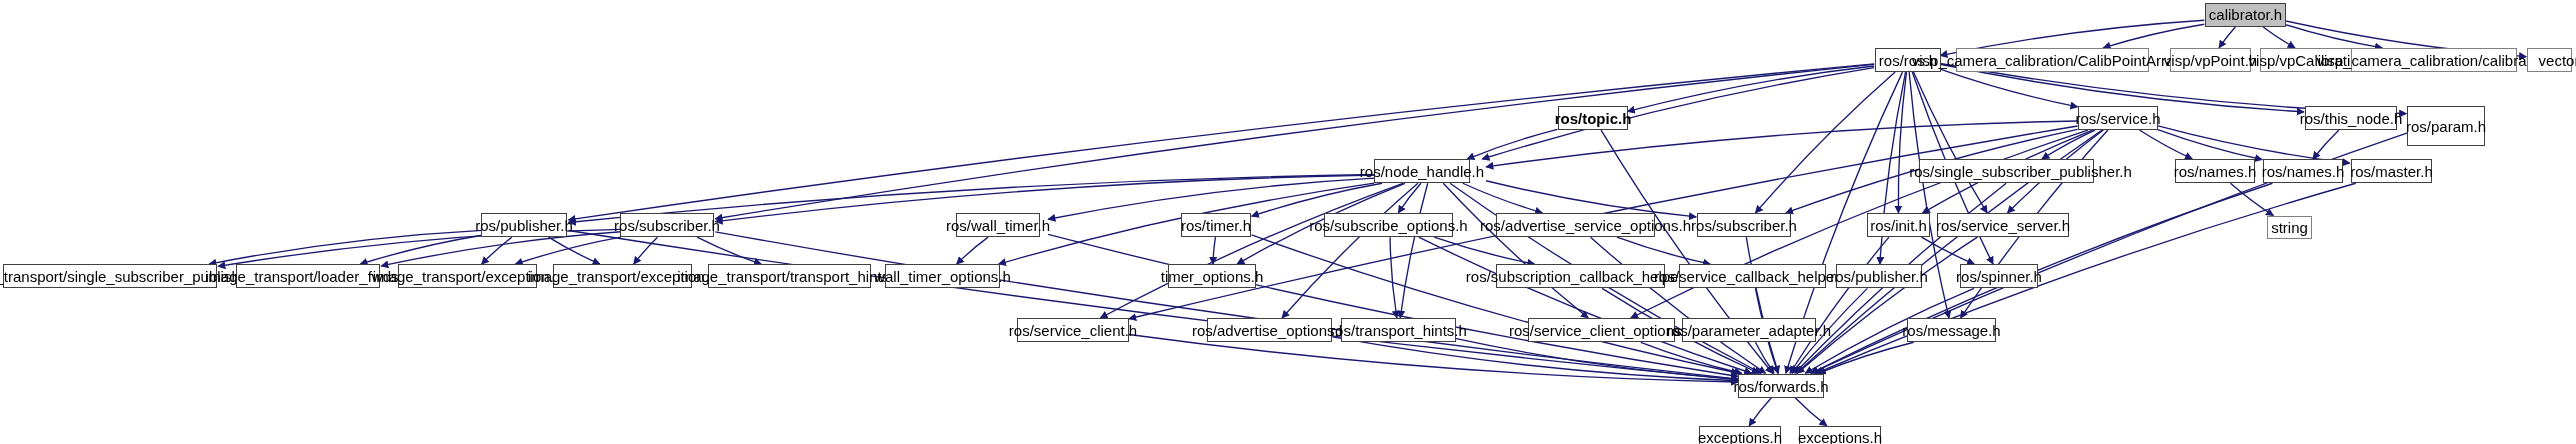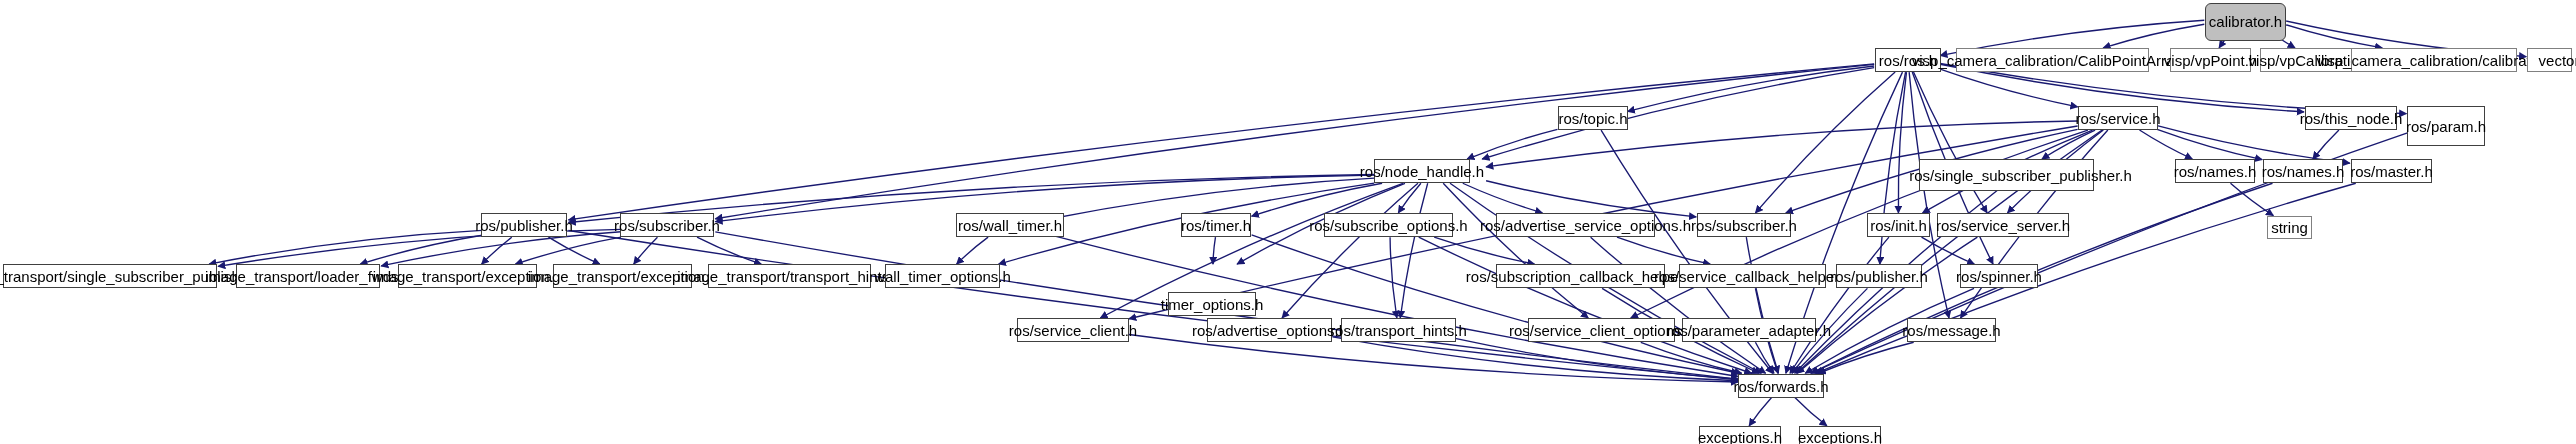--- a/index.html
+++ b/index.html
@@ -127,53 +127,53 @@
         <path d="M 1976 500.0474308300395 Q 2274.7236627140974 553.636534914361 2578 565.0856389986825" fill="none" stroke="#191970" stroke-width="2" marker-end="url(#arrow)"></path>
         <path d="M 2158 502.24956063268894 Q 2365.881546572935 547.2131810193323 2578 562.7768014059754" fill="none" stroke="#191970" stroke-width="2" marker-end="url(#arrow)"></path>
         <path d="M 2433.609756097561 508 Q 2506.89 536.2423170731707 2583.390243902439 554" fill="none" stroke="#191970" stroke-width="2" marker-end="url(#arrow)"></path>
         <path d="M 2603.756097560976 508 Q 2615.89 531.9620731707317 2631.243902439024 554" fill="none" stroke="#191970" stroke-width="2" marker-end="url(#arrow)"></path>
         <path d="M 2838.682926829268 508 Q 2766.39 526.0521951219513 2697.317073170732 554" fill="none" stroke="#191970" stroke-width="2" marker-end="url(#arrow)"></path>
         <path d="M 2627.7402597402597 590 Q 2609.6338961038964 609.8354545454546 2594.4675324675327 632" fill="none" stroke="#191970" stroke-width="2" marker-end="url(#arrow)"></path>
         <path d="M 2662.3376623376626 590 Q 2684.5949350649353 612.6609090909091 2709.7922077922076 632" fill="none" stroke="#191970" stroke-width="2" marker-end="url(#arrow)"></path>
       </g>
   </svg>
   <div id="node-layer">
-      <div class="node root" style="left: 2205px; top: 2.7px; width: 81px; height: 38px; border-radius: 6px;">calibrator.h</div>
+      <div class="node root" style="left: 2205px; top: 2.7px; width: 81px; height: 24px;">calibrator.h</div>
       <div class="node strong" style="left: 1875px; top: 48px; width: 66px; height: 24px;">ros/ros.h</div>
       <div class="node " style="left: 1956px; top: 48px; width: 193px; height: 24px;">visp_camera_calibration/CalibPointArray.h</div>
       <div class="node " style="left: 2170px; top: 48px; width: 81px; height: 24px;">visp/vpPoint.h</div>
       <div class="node " style="left: 2260px; top: 48px; width: 108px; height: 24px;">visp/vpCalibration.h</div>
       <div class="node " style="left: 2351px; top: 48px; width: 166px; height: 24px;">visp_camera_calibration/calibrate.h</div>
       <div class="node " style="left: 2527px; top: 48px; width: 45px; height: 24px; padding-left: 19px;">vector</div>
-      <div class="node strong" style="left: 1558px; top: 106px; width: 70px; height: 24px;">ros/topic.h</div>
+      <div class="node strong" style="left: 1558px; top: 106px; width: 70px; height: 24px; font-weight: bold;">ros/topic.h</div>
       <div class="node strong" style="left: 2078px; top: 106px; width: 80px; height: 24px;">ros/service.h</div>
       <div class="node strong" style="left: 2305px; top: 106px; width: 92px; height: 24px;">ros/this_node.h</div>
       <div class="node strong" style="left: 2407px; top: 106px; width: 78px; height: 40px;">ros/param.h</div>
       <div class="node strong" style="left: 1374px; top: 159px; width: 96px; height: 24px;">ros/node_handle.h</div>
-      <div class="node strong" style="left: 1919px; top: 159px; width: 175px; height: 32px; padding-left: 28px;">ros/single_subscriber_publisher.h</div>
+      <div class="node strong" style="left: 1919px; top: 159px; width: 175px; height: 24px; padding-left: 28px;">ros/single_subscriber_publisher.h</div>
       <div class="node strong" style="left: 2175px; top: 159px; width: 80px; height: 24px;">ros/names.h</div>
       <div class="node strong" style="left: 2263px; top: 159px; width: 80px; height: 24px;">ros/names.h</div>
       <div class="node strong" style="left: 2351px; top: 159px; width: 81px; height: 24px;">ros/master.h</div>
       <div class="node strong" style="left: 481px; top: 213px; width: 86px; height: 24px;">ros/publisher.h</div>
       <div class="node strong" style="left: 620px; top: 213px; width: 94px; height: 24px;">ros/subscriber.h</div>
-      <div class="node strong" style="left: 956px; top: 213px; width: 108px; height: 24px;">ros/wall_timer.h</div>
+      <div class="node strong" style="left: 956px; top: 213px; width: 84px; height: 24px;">ros/wall_timer.h</div>
       <div class="node strong" style="left: 1181px; top: 213px; width: 70px; height: 24px;">ros/timer.h</div>
       <div class="node strong" style="left: 1324px; top: 213px; width: 129px; height: 24px;">ros/subscribe_options.h</div>
       <div class="node strong" style="left: 1496px; top: 213px; width: 159px; height: 24px; padding-left: 20px;">ros/advertise_service_options.h</div>
       <div class="node strong" style="left: 1697px; top: 213px; width: 94px; height: 24px;">ros/subscriber.h</div>
       <div class="node strong" style="left: 1867px; top: 213px; width: 63px; height: 24px;">ros/init.h</div>
       <div class="node strong" style="left: 1937px; top: 213px; width: 132px; height: 24px;">ros/service_server.h</div>
       <div class="node " style="left: 2267px; top: 216px; width: 45px; height: 23px;">string</div>
       <div class="node strong" style="left: 2.7px; top: 264px; width: 214px; height: 24px;">image_transport/single_subscriber_publisher.h</div>
       <div class="node strong" style="left: 236px; top: 264px; width: 144px; height: 24px;">image_transport/loader_fwds.h</div>
       <div class="node strong" style="left: 398px; top: 264px; width: 139px; height: 24px;">image_transport/exception.h</div>
       <div class="node strong" style="left: 553px; top: 264px; width: 139px; height: 24px;">image_transport/exception.h</div>
       <div class="node strong" style="left: 708px; top: 264px; width: 163px; height: 24px;">image_transport/transport_hints.h</div>
       <div class="node strong" style="left: 885px; top: 264px; width: 115px; height: 24px;">wall_timer_options.h</div>
-      <div class="node strong" style="left: 1168px; top: 264px; width: 88px; height: 24px; margin-top: 28px;">timer_options.h</div>
+      <div class="node strong" style="left: 1168px; top: 264px; width: 88px; height: 24px;">timer_options.h</div>
       <div class="node strong" style="left: 1496px; top: 264px; width: 169px; height: 24px;">ros/subscription_callback_helper.h</div>
       <div class="node strong" style="left: 1679px; top: 264px; width: 147px; height: 24px;">ros/service_callback_helper.h</div>
       <div class="node strong" style="left: 1836px; top: 264px; width: 86px; height: 24px;">ros/publisher.h</div>
       <div class="node strong" style="left: 1960px; top: 264px; width: 78px; height: 24px;">ros/spinner.h</div>
       <div class="node strong" style="left: 1017px; top: 318px; width: 112px; height: 24px;">ros/service_client.h</div>
       <div class="node strong" style="left: 1207px; top: 318px; width: 125px; height: 24px;">ros/advertise_options.h</div>
       <div class="node strong" style="left: 1341px; top: 318px; width: 115px; height: 24px;">ros/transport_hints.h</div>
       <div class="node strong" style="left: 1528px; top: 318px; width: 147px; height: 24px;">ros/service_client_options.h</div>
       <div class="node strong" style="left: 1682px; top: 318px; width: 134px; height: 24px;">ros/parameter_adapter.h</div>
       <div class="node strong" style="left: 1907px; top: 318px; width: 89px; height: 24px;">ros/message.h</div>

